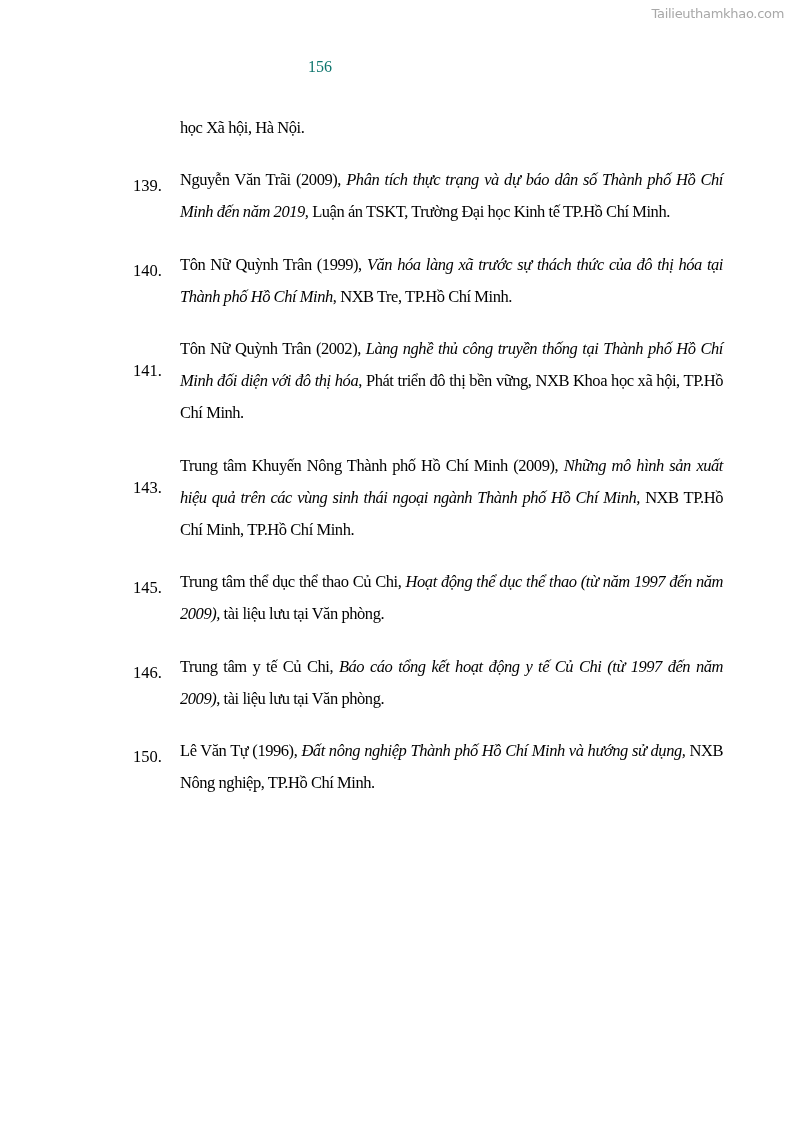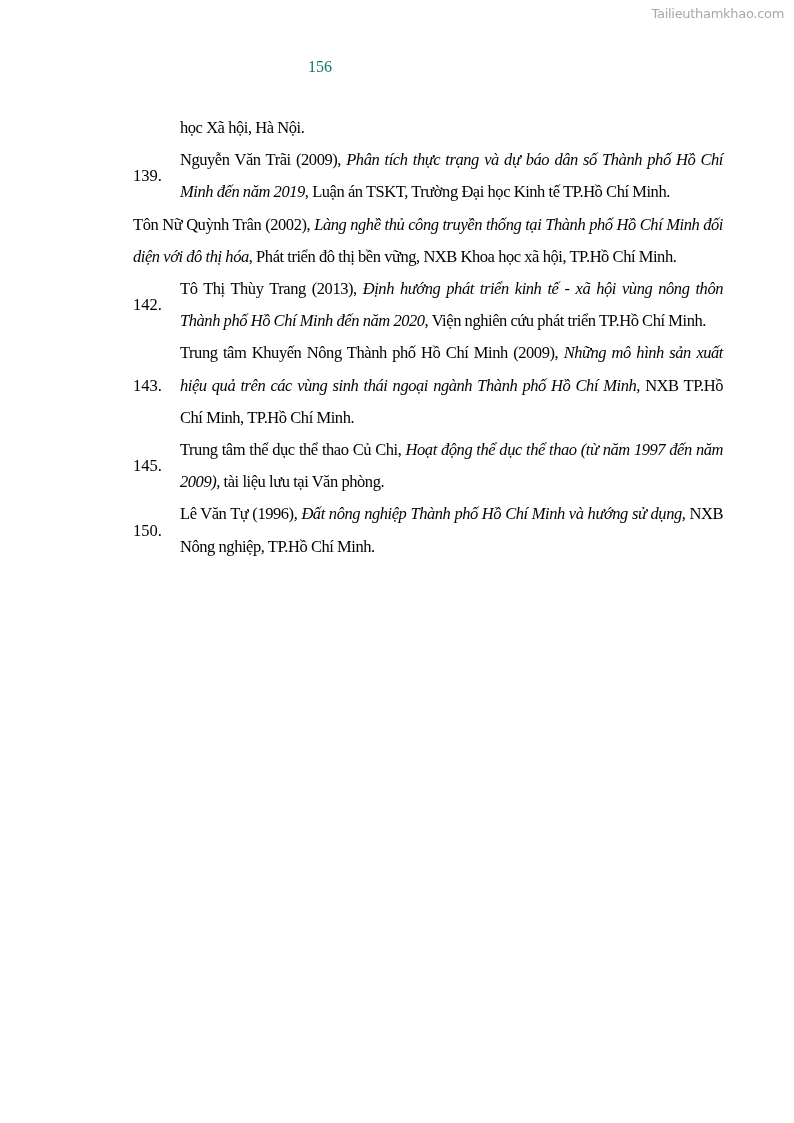--- a/index.html
+++ b/index.html
@@ -15,58 +15,63 @@
     font-family: "Liberation Serif", serif; font-size: 16px; color: #0f766e;
   }
   .refs {
     position: absolute; top: 112px; left: 133px; width: 590px;
     font-family: "Liberation Serif", serif; font-size: 16.5px; color: #000;
     line-height: 32.2px; letter-spacing: -0.45px;
   }
   .cont { padding-left: 47px; }
   .ref { display: flex; align-items: center; }
   .ref-num { width: 47px; flex: none; letter-spacing: 0; }
-  .ref-body { flex: 1; text-align: justify; }
+  .ref-body { flex: 1; text-align: justify; margin-top: 20px; }
   .ref-body i { font-style: italic; }
 </style>
 </head>
 <body>
 
 <div class="watermark">Tailieuthamkhao.com</div>
 <div class="page-number">156</div>
 
 <div class="refs">
   <div class="cont">học Xã hội, Hà Nội.</div>
 
   <div class="ref">
       <span class="ref-num">139.</span>
       <span class="ref-body"><span>Nguyễn Văn Trãi (2009), </span><i>Phân tích thực trạng và dự báo dân số Thành phố Hồ Chí Minh đến năm 2019,</i><span> Luận án TSKT,  Trường Đại học Kinh tế TP.Hồ Chí Minh.</span></span>
     </div>
 
+  <div class="ref">
+      <span class="ref-num">140.</span>
+      <span class="ref-body"><span>Tôn Nữ Quỳnh Trân (1999), </span><i>Văn hóa làng xã trước sự thách thức của đô thị hóa tại Thành phố Hồ Chí Minh</i><span>, NXB Tre, TP.Hồ Chí Minh.</span></span>
+    </div>
 
   <div class="ref">
+      <span class="ref-num">141.</span>
       <span class="ref-body"><span>Tôn Nữ Quỳnh Trân (2002), </span><i>Làng nghề thủ công truyền thống tại Thành phố Hồ Chí Minh đối diện với đô thị hóa</i><span>, Phát triển đô thị bền vững, NXB Khoa học xã hội, TP.Hồ Chí Minh.</span></span>
     </div>
 
-  <div class="ref">
-      <span class="ref-num">142.</span>
-      <span class="ref-body"><span>Tô Thị Thùy Trang (2013), </span><i>Định hướng phát triển kinh tế - xã hội vùng nông thôn Thành phố Hồ Chí Minh đến năm 2020,</i><span> Viện nghiên cứu phát triển TP.Hồ Chí Minh.</span></span>
-    </div>
 
   <div class="ref">
       <span class="ref-num">143.</span>
       <span class="ref-body"><span>Trung tâm Khuyến Nông Thành phố Hồ Chí Minh (2009), </span><i>Những mô hình sản xuất hiệu quả trên các vùng sinh thái ngoại ngành Thành phố Hồ Chí Minh,</i><span> NXB TP.Hồ Chí Minh, TP.Hồ Chí Minh.</span></span>
     </div>
 
 
   <div class="ref">
       <span class="ref-num">145.</span>
       <span class="ref-body"><span>Trung tâm thể dục thể thao Củ Chi, </span><i>Hoạt động thể dục thể thao (từ năm 1997 đến năm 2009),</i><span> tài liệu lưu tại Văn phòng.</span></span>
     </div>
 
+  <div class="ref">
+      <span class="ref-num">146.</span>
+      <span class="ref-body"><span>Trung tâm y tế Củ Chi, </span><i>Báo cáo tổng kết hoạt động y tế Củ Chi (từ 1997 đến năm 2009)</i><span>, tài liệu lưu tại Văn phòng.</span></span>
+    </div>
 
 
 
 
   <div class="ref">
       <span class="ref-num">150.</span>
       <span class="ref-body"><span>Lê Văn Tự (1996), </span><i>Đất nông nghiệp Thành phố Hồ Chí Minh và hướng sử dụng,</i><span> NXB Nông nghiệp, TP.Hồ Chí Minh.</span></span>
     </div>
 </div>
 

